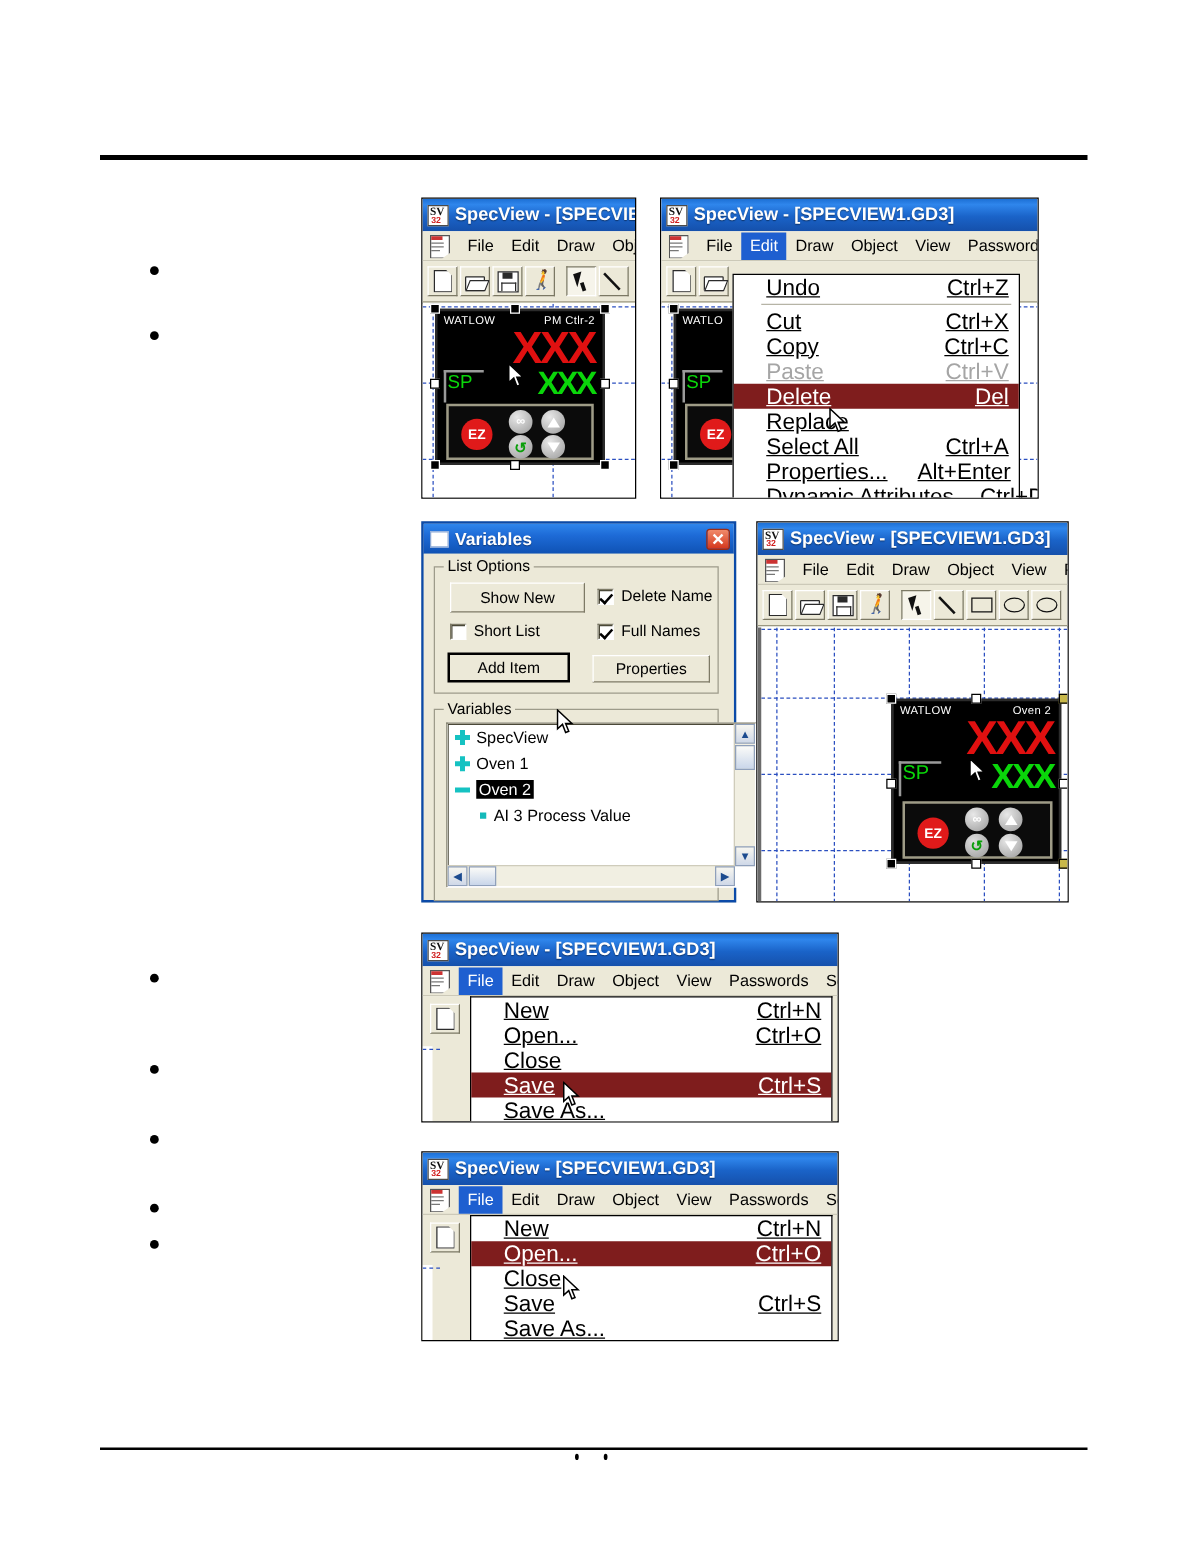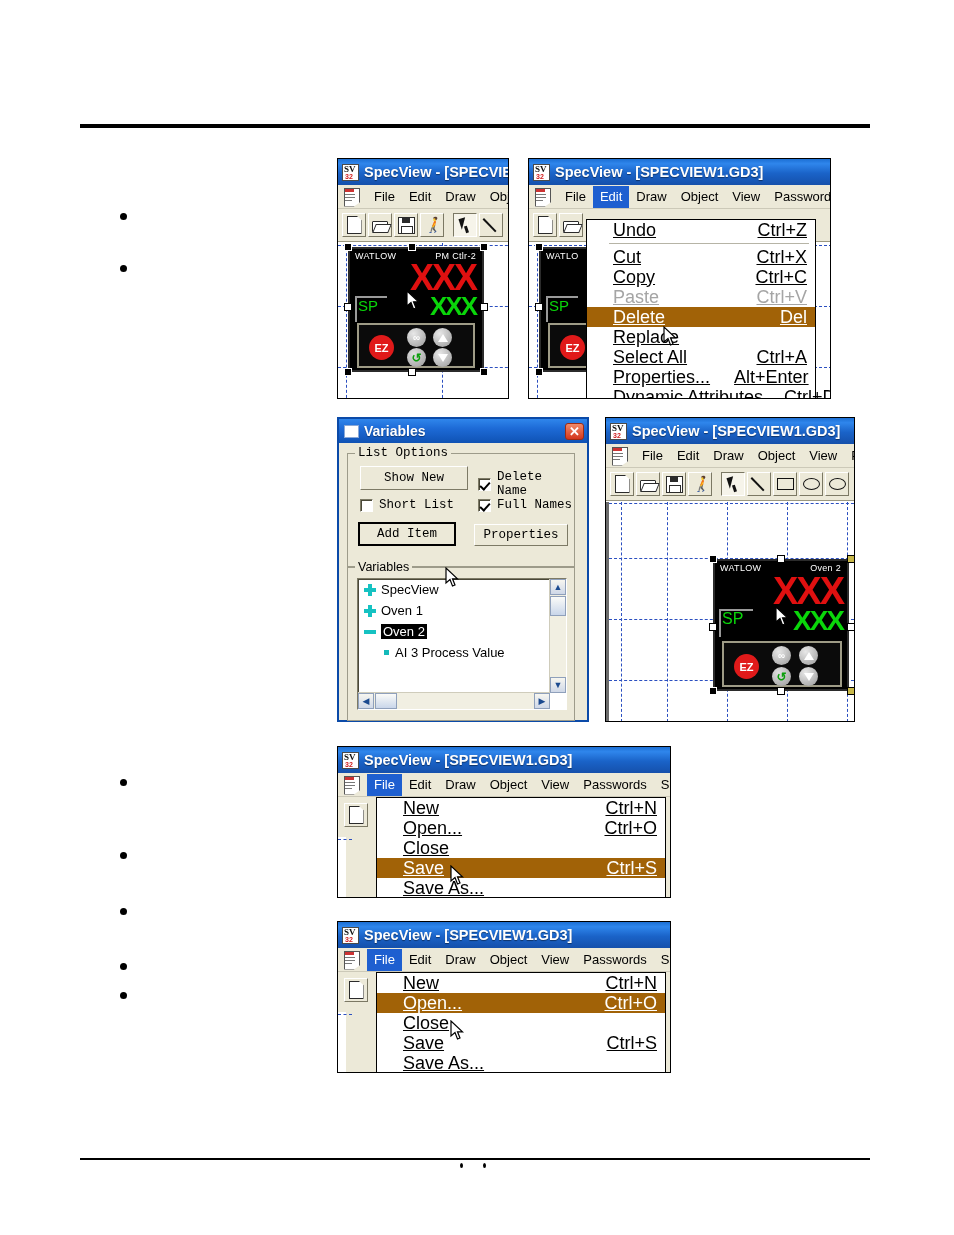--- a/index.html
+++ b/index.html
@@ -104,21 +104,21 @@
   
   .dropdown{
     position:absolute;background:#fff;border:1px solid #000;
     box-sizing:border-box;z-index:20;
   }
   .dd-row{
     height:20px;display:flex;align-items:center;font-size:18px;color:#000;
     padding:0 8px 0 26px;box-sizing:border-box;white-space:nowrap;position:relative;text-decoration:underline;
   }
   .dd-row .acc{margin-left:auto;padding-left:24px;}
-  .dd-row.hl{background:#a16207;color:#fff;gap:15px;}
+  .dd-row.hl{background:#7f1d1d;color:#fff;gap:15px;}
   .dd-row.dis{color:#a5a5a5;}
   .dd-sep{height:1px;background:#b6b4a6;margin:3px 6px 3px 22px;}
 
   
   .cursor{position:absolute;width:15px;height:21px;z-index:40;pointer-events:none;}
   .cursor svg{display:block;}
 
   
   .dev{position:absolute;background:#000;border:2px solid #2b2b2b;box-sizing:border-box;}
   .dev .brand{position:absolute;left:5px;top:2px;color:#fff;font-size:9px;letter-spacing:.3px;}
@@ -405,42 +405,42 @@
   </div>
 
   <div class="vdlg" style="left:337px;top:417px;width:252px;height:305px;">
     <div class="vtb">
       <span class="vico"></span>
       <span class="vtitle">Variables</span>
       <span class="vclose">✕</span>
     </div>
     <div class="vbody">
 
-      <div class="gbox" style="left:8px;top:10px;width:228px;height:114px;font-family:Liberation Mono, monospace;">
+      <div class="gbox" style="left:8px;top:10px;width:228px;height:102px;">
         <span class="gtitle">List Options</span>
         <span class="w-btn" style="left:12px;top:12px;width:108px;height:24px;">Show New</span>
         <span class="w-chk" style="left:130px;top:16px;">
           <span class="box on"></span>
           <span>Delete Name</span>
         </span>
         <span class="w-chk" style="left:12px;top:44px;">
           <span class="box"></span>
           <span>Short List</span>
         </span>
         <span class="w-chk" style="left:130px;top:44px;">
           <span class="box on"></span>
           <span>Full Names</span>
         </span>
         <span class="w-btn focus" style="left:10px;top:68px;width:98px;height:24px;">Add Item</span>
         <span class="w-btn" style="left:126px;top:70px;width:94px;height:22px;">Properties</span>
       </div>
 
       <div class="gbox" style="left:8px;top:124px;width:228px;height:154px;">
         <span class="gtitle">Variables</span>
-        <div class="treebox" style="left:9px;top:10px;width:210px;height:132px;">
+        <div class="treebox" style="left:9px;top:10px;width:248px;height:132px;">
           <div class="trow">
             <span class="pm plus"></span>
             <span class="lbl">SpecView</span>
           </div>
           <div class="trow">
             <span class="pm plus"></span>
             <span class="lbl">Oven 1</span>
           </div>
           <div class="trow">
             <span class="pm minus"></span>

